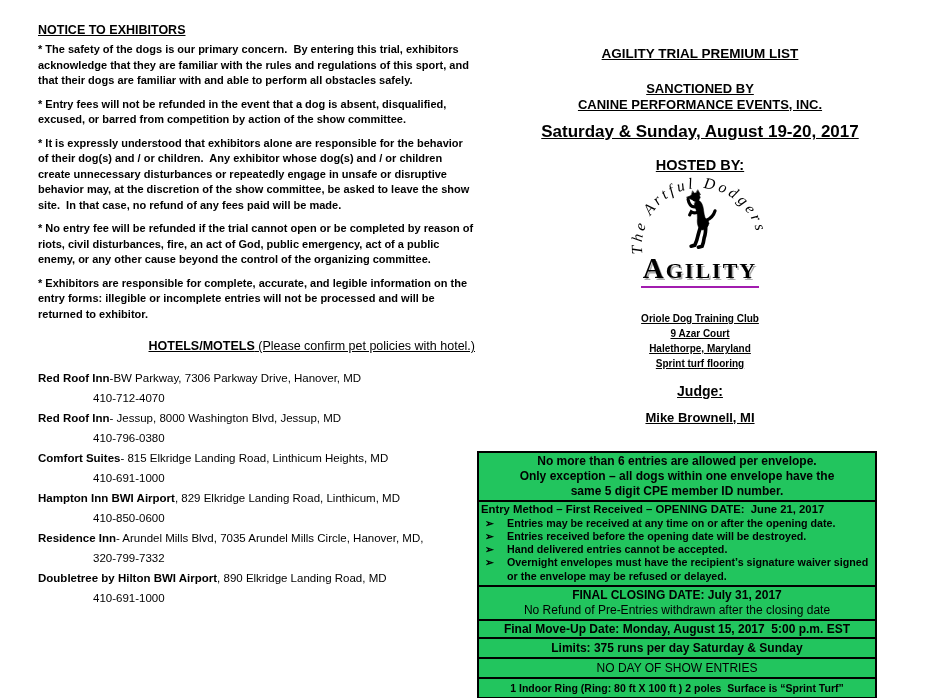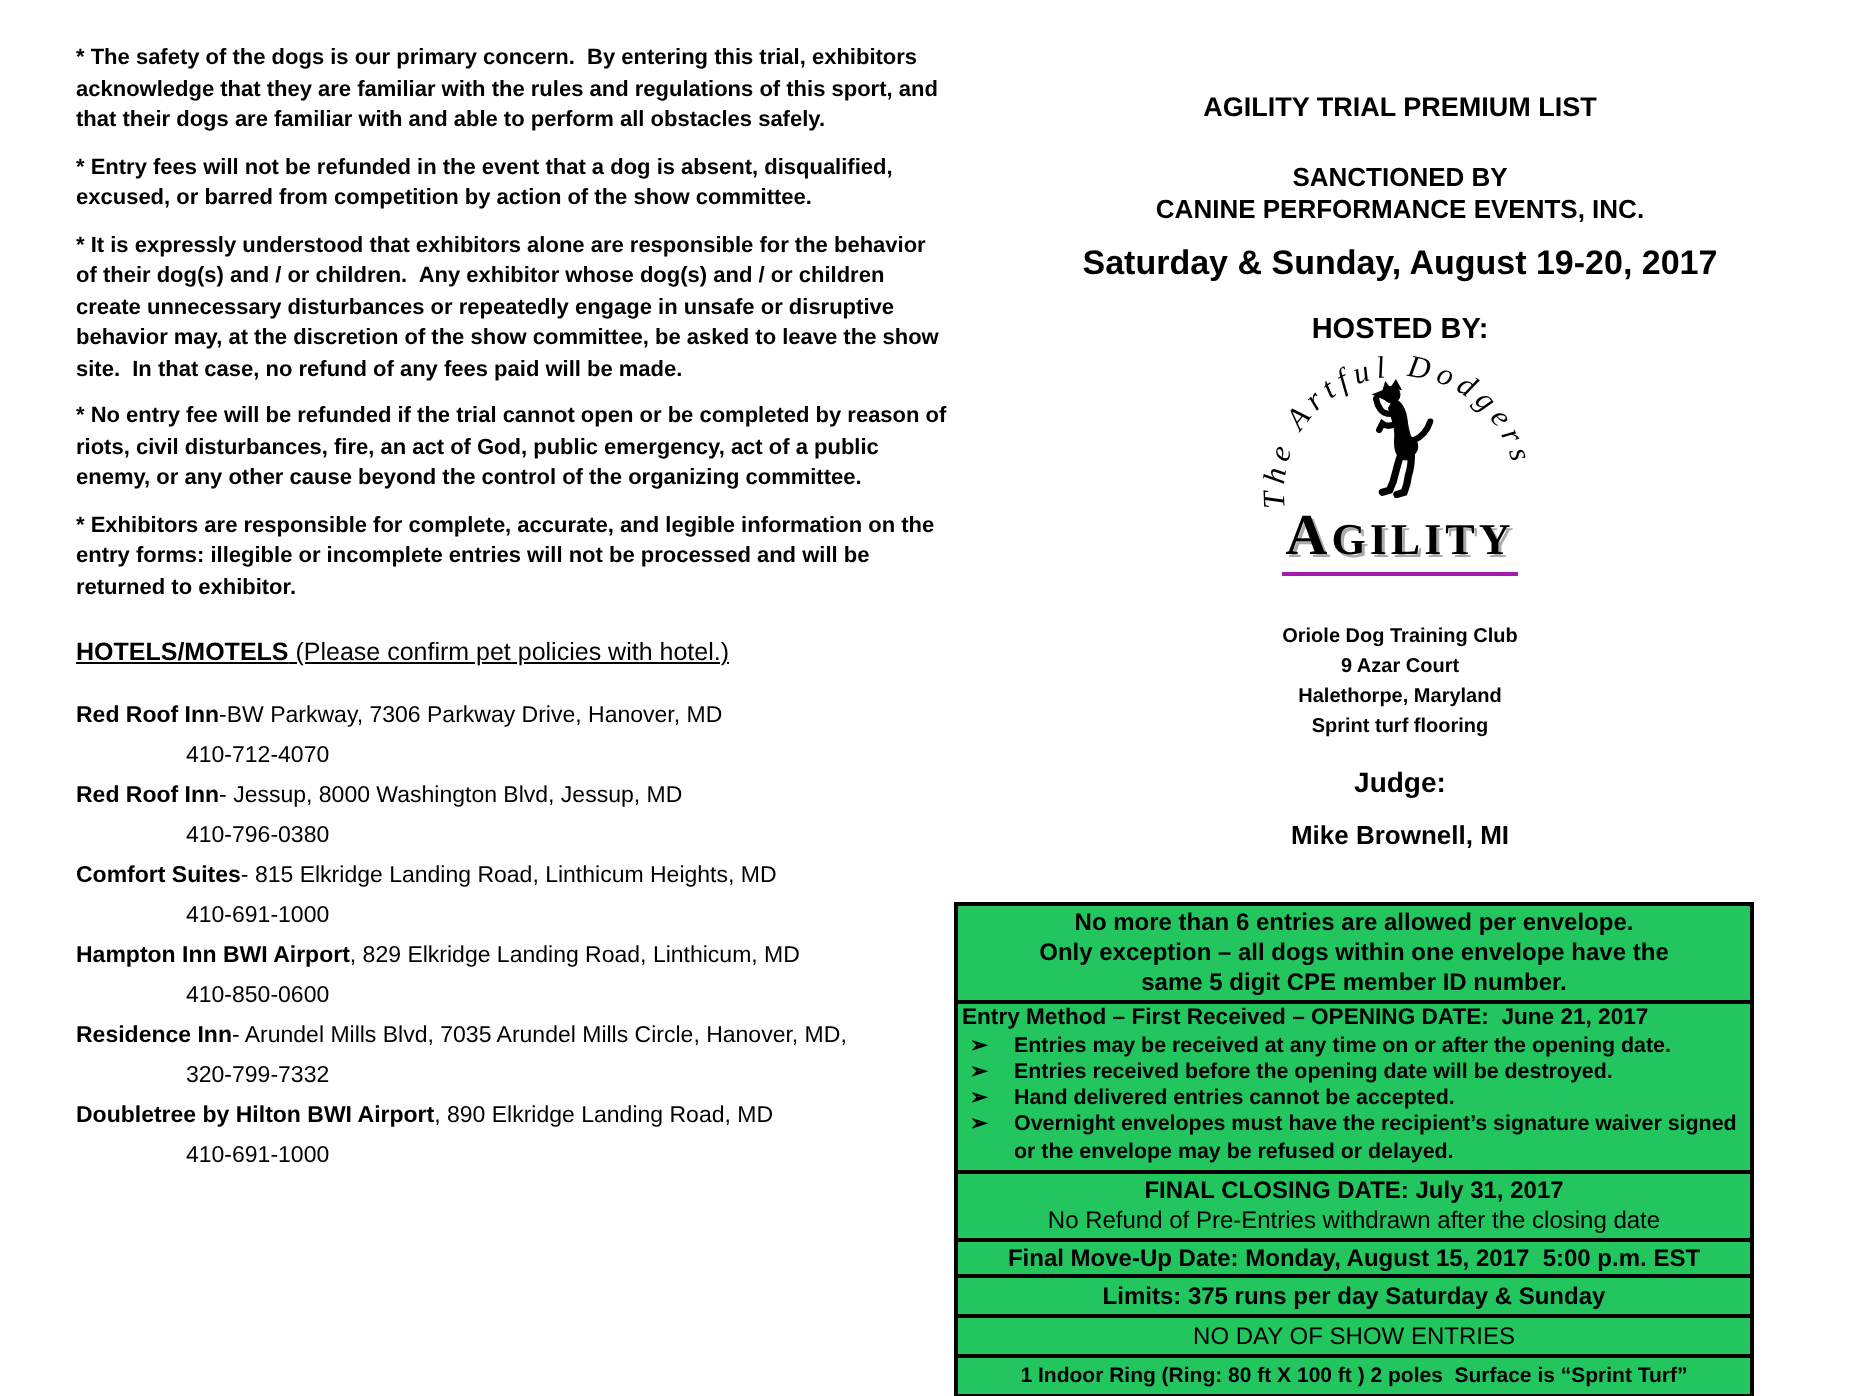--- a/index.html
+++ b/index.html
@@ -12,30 +12,30 @@
   .col-left { position:absolute; left:38px; top:22px; width:437px; }
   .notice-title {
     font-size:12.5px; font-weight:bold; text-decoration:underline;
     line-height:16px; margin-bottom:4px;
   }
   .notice-para {
     font-size:11px; font-weight:bold; line-height:15.5px;
     margin:0 0 8px 0; white-space:pre-wrap;
   }
   .hotels-title {
-    text-align:left; font-size:12.5px; line-height:16px;
+    text-align:right; font-size:12.5px; line-height:16px;
     margin:16px 0 0 0; text-decoration:underline;
   }
   .hotels-title .bold { font-weight:bold; }
   .hotels { margin-top:14px; font-size:11.5px; line-height:20px; }
   .hotel-line .hotel-name { font-weight:bold; }
   .hotel-phone { padding-left:55px; }
   
   .col-right { position:absolute; left:480px; top:0; width:440px; height:698px; }
-  .col-right > div { position:absolute; width:100%; text-align:center; }
+  .col-right > div { position:absolute; width:100%; text-align:center;text-decoration:underline; }
   .r-title    { top:46px;  font-size:13.5px; font-weight:bold; }
   .r-sanction { top:81px;  font-size:13px;   font-weight:bold; line-height:15.5px; }
   .r-dates    { top:122px; font-size:17px;   font-weight:bold; }
   .r-hosted   { top:157px; font-size:14.5px; font-weight:bold; }
   .r-logo     { top:178px; }
   .r-agility  {
     top:252px; font-family:"Liberation Serif", serif; font-weight:bold;
     font-size:22px; letter-spacing:2px;
   }
   .r-agility span {
@@ -65,20 +65,21 @@
   .t-row.single .t-line { line-height:14px; }
   .t-row.pad { padding-top:2px; padding-bottom:2px; }
   .t-row .small { font-size:10.5px; }
 </style>
 </head>
 <body>
 
 <div class="page">
 
   <div class="col-left">
+    <div class="notice-title">NOTICE TO EXHIBITORS</div>
     <p class="notice-para">* The safety of the dogs is our primary concern.  By entering this trial, exhibitors acknowledge that they are familiar with the rules and regulations of this sport, and that their dogs are familiar with and able to perform all obstacles safely.</p>
     <p class="notice-para">* Entry fees will not be refunded in the event that a dog is absent, disqualified, excused, or barred from competition by action of the show committee.</p>
     <p class="notice-para">* It is expressly understood that exhibitors alone are responsible for the behavior of their dog(s) and / or children.  Any exhibitor whose dog(s) and / or children create unnecessary disturbances or repeatedly engage in unsafe or disruptive behavior may, at the discretion of the show committee, be asked to leave the show site.  In that case, no refund of any fees paid will be made.</p>
     <p class="notice-para">* No entry fee will be refunded if the trial cannot open or be completed by reason of riots, civil disturbances, fire, an act of God, public emergency, act of a public enemy, or any other cause beyond the control of the organizing committee.</p>
     <p class="notice-para">* Exhibitors are responsible for complete, accurate, and legible information on the entry forms: illegible or incomplete entries will not be processed and will be returned to exhibitor.</p>
 
     <div class="hotels-title"><span class="bold">HOTELS/MOTELS</span><span> (Please confirm pet policies with hotel.)</span></div>
 
     <div class="hotels">
       <div class="hotel-line"><span class="hotel-name">Red Roof Inn</span><span>-BW Parkway, 7306 Parkway Drive, Hanover, MD</span></div>

